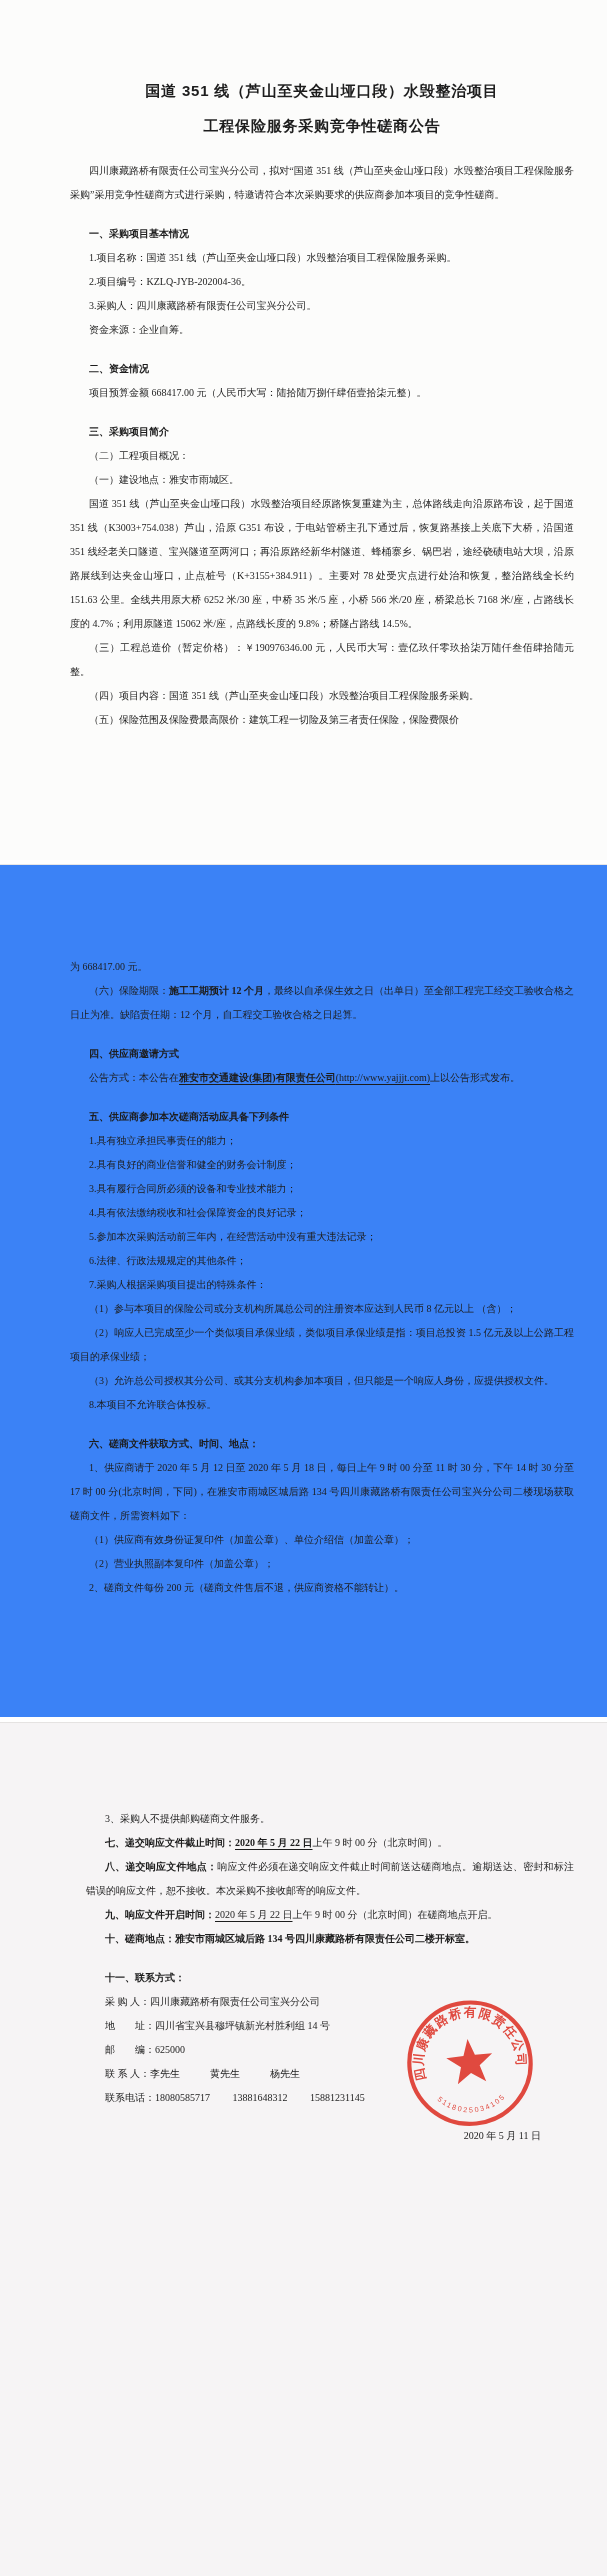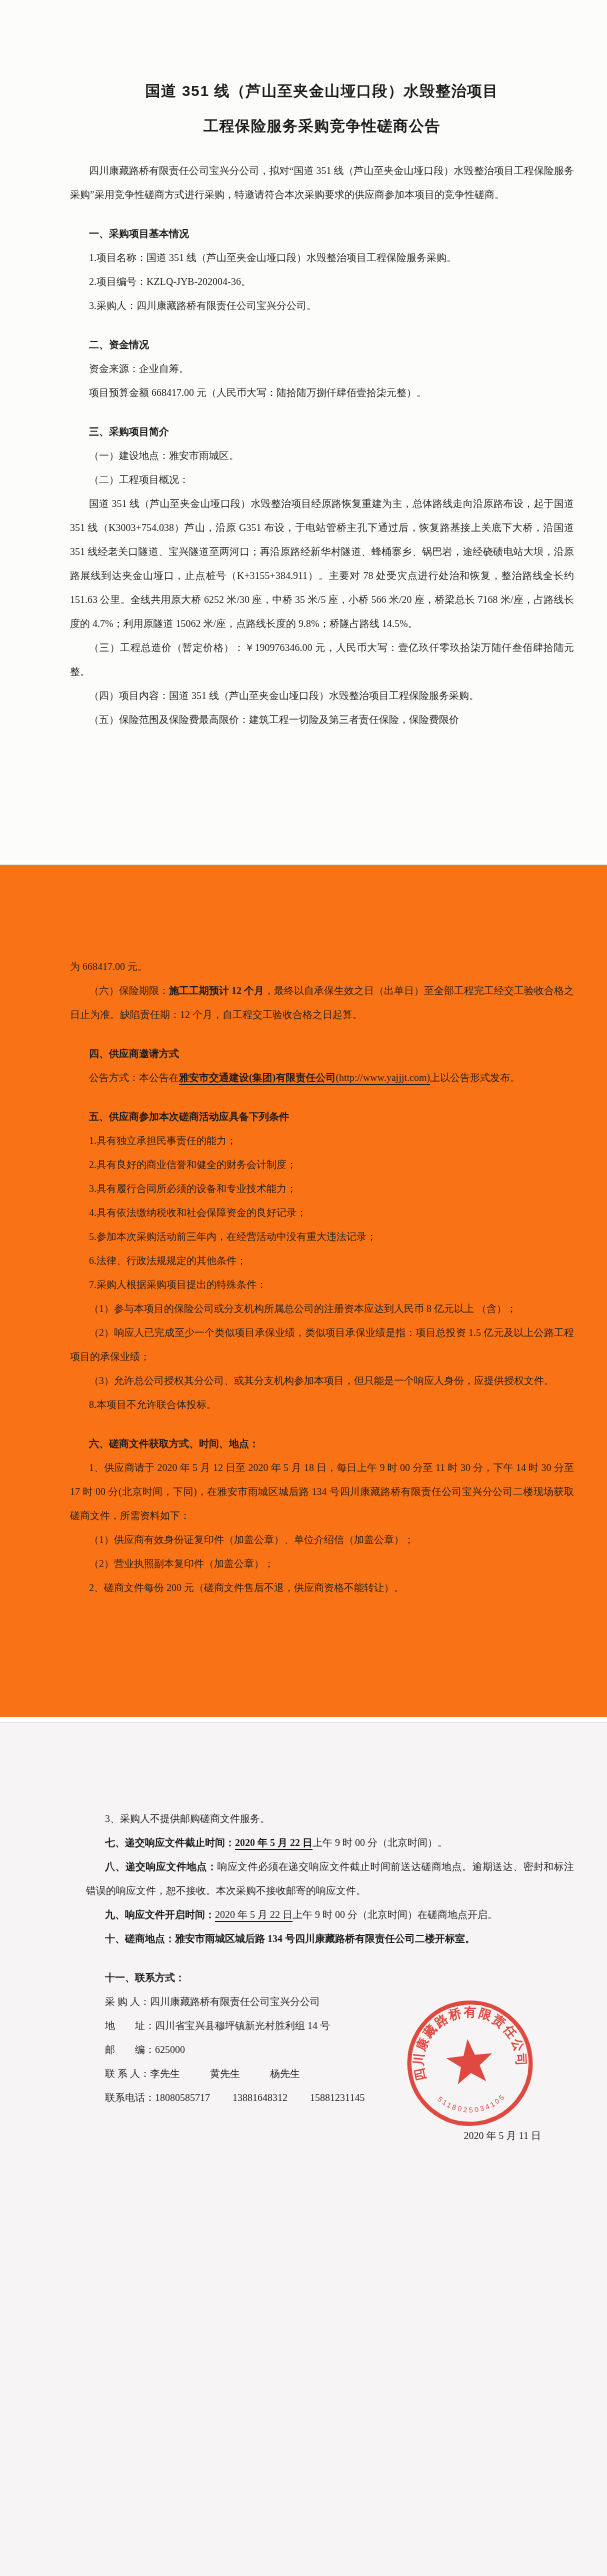--- a/index.html
+++ b/index.html
@@ -2,21 +2,21 @@
 <html style="font-size:12px"><head>
 <meta charset="utf-8">
 <style>
   html,body{margin:0;padding:0;}
   body{
     width:607px;height:2576px;position:relative;background:#ffffff;
     font-family:"Liberation Serif","DejaVu Serif",serif;color:#1d1d1d;
   }
   .page{position:absolute;left:0;width:607px;box-sizing:border-box;overflow:hidden;}
   #page1{top:0;height:860px;background:#fcfcfb;padding:73px 33px 0 70px;}
-  #page2{top:864px;height:853px;background:#f97316;padding:90px 33px 0 70px;border-top:0.8px solid #e9e7e6;}
+  #page2{top:864px;height:853px;background:#3b82f6;padding:90px 33px 0 70px;border-top:0.8px solid #e9e7e6;}
   #page3{top:1722px;height:854px;background:#f6f4f5;padding:84px 33px 0 86px;border-top:0.8px solid #e5e3e2;}
   .para{font-size:10px;line-height:24px;text-align:justify;text-indent:19px;margin:0;}
   .title{font-size:15px;line-height:35px;text-align:center;text-indent:0;font-weight:bold;
          font-family:"Liberation Sans","DejaVu Sans",sans-serif;letter-spacing:0.8px;}
   .title-last{margin-bottom:16px;}
   .h{font-weight:bold;font-family:"Liberation Sans","DejaVu Sans",sans-serif;margin-top:15px;}
   .c{text-indent:0;}
   .date{text-align:right;text-indent:0;padding-right:33px;margin-top:14px;}
   .b{font-weight:bold;}
   .u{text-decoration:underline;text-underline-offset:3px;}
@@ -27,26 +27,26 @@
 <body>
 
 <div id="page1" class="page">
     <div class="para title"><span>国道 351 线（芦山至夹金山垭口段）水毁整治项目</span></div>
     <div class="para title title-last"><span>工程保险服务采购竞争性磋商公告</span></div>
     <div class="para"><span>四川康藏路桥有限责任公司宝兴分公司，拟对“国道 351 线（芦山至夹金山垭口段）水毁整治项目工程保险服务采购”采用竞争性磋商方式进行采购，特邀请符合本次采购要求的供应商参加本项目的竞争性磋商。</span></div>
     <div class="para h"><span>一、采购项目基本情况</span></div>
     <div class="para"><span>1.项目名称：国道 351 线（芦山至夹金山垭口段）水毁整治项目工程保险服务采购。</span></div>
     <div class="para"><span>2.项目编号：KZLQ-JYB-202004-36。</span></div>
     <div class="para"><span>3.采购人：四川康藏路桥有限责任公司宝兴分公司。</span></div>
+    <div class="para"><span>资金来源：企业自筹。</span></div>
     <div class="para h"><span>二、资金情况</span></div>
-    <div class="para"><span>资金来源：企业自筹。</span></div>
     <div class="para"><span>项目预算金额 668417.00 元（人民币大写：陆拾陆万捌仟肆佰壹拾柒元整）。</span></div>
     <div class="para h"><span>三、采购项目简介</span></div>
+    <div class="para"><span>（二）工程项目概况：</span></div>
     <div class="para"><span>（一）建设地点：雅安市雨城区。</span></div>
-    <div class="para"><span>（二）工程项目概况：</span></div>
     <div class="para"><span>国道 351 线（芦山至夹金山垭口段）水毁整治项目经原路恢复重建为主，总体路线走向沿原路布设，起于国道 351 线（K3003+754.038）芦山，沿原 G351 布设，于电站管桥主孔下通过后，恢复路基接上关底下大桥，沿国道 351 线经老关口隧道、宝兴隧道至两河口；再沿原路经新华村隧道、蜂桶寨乡、锅巴岩，途经硗碛电站大坝，沿原路展线到达夹金山垭口，止点桩号（K+3155+384.911）。主要对 78 处受灾点进行处治和恢复，整治路线全长约 151.63 公里。全线共用原大桥 6252 米/30 座，中桥 35 米/5 座，小桥 566 米/20 座，桥梁总长 7168 米/座，占路线长度的 4.7%；利用原隧道 15062 米/座，点路线长度的 9.8%；桥隧占路线 14.5%。</span></div>
     <div class="para"><span>（三）工程总造价（暂定价格）：￥190976346.00 元，人民币大写：壹亿玖仟零玖拾柒万陆仟叁佰肆拾陆元整。</span></div>
     <div class="para"><span>（四）项目内容：国道 351 线（芦山至夹金山垭口段）水毁整治项目工程保险服务采购。</span></div>
     <div class="para"><span>（五）保险范围及保险费最高限价：建筑工程一切险及第三者责任保险，保险费限价</span></div>
   </div>
 <div id="page2" class="page">
     <div class="para c"><span>为 668417.00 元。</span></div>
     <div class="para"><span>（六）保险期限：</span><span class="b">施工工期预计 12 个月</span><span>，最终以自承保生效之日（出单日）至全部工程完工经交工验收合格之日止为准。缺陷责任期：12 个月，自工程交工验收合格之日起算。</span></div>
     <div class="para h"><span>四、供应商邀请方式</span></div>
     <div class="para"><span>公告方式：本公告在</span><span class="b u">雅安市交通建设(集团)有限责任公司</span><span class="u">(http://www.yajjjt.com)</span><span>上以公告形式发布。</span></div>

